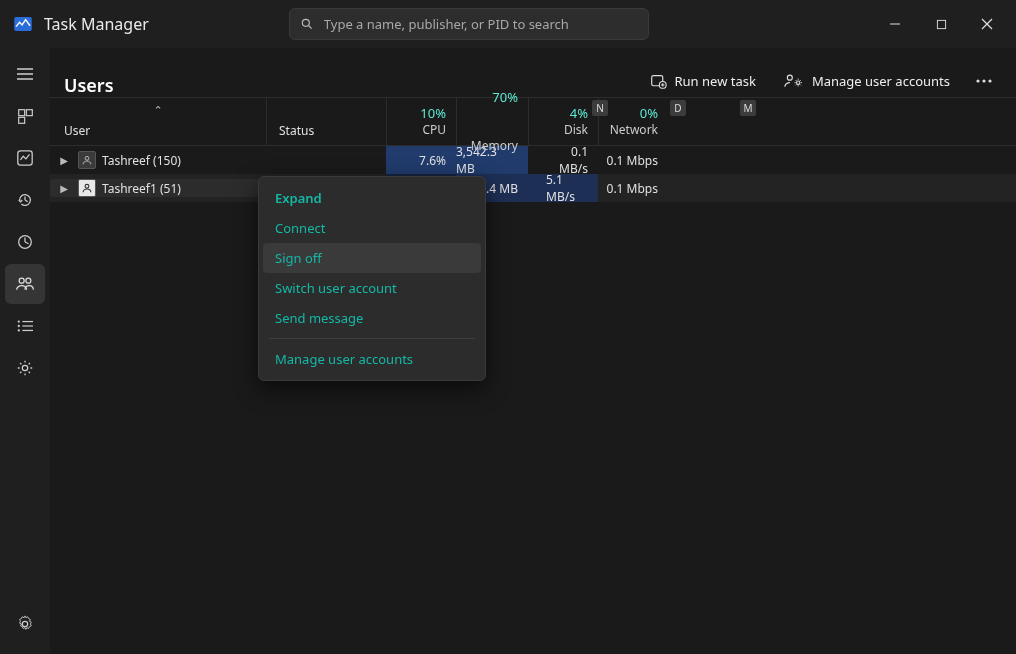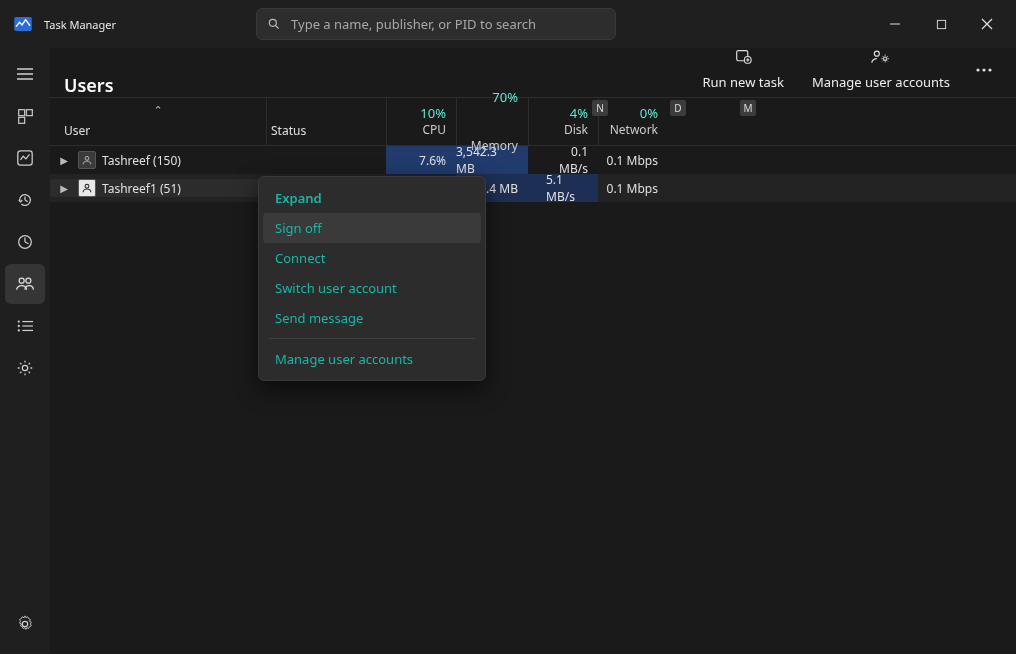--- a/index.html
+++ b/index.html
@@ -1,47 +1,47 @@
 <!DOCTYPE html>
 <html><head>
 <meta charset="utf-8">
 <style>
   * { box-sizing: border-box; margin: 0; padding: 0; font-family: "Segoe UI", system-ui, sans-serif; }
   body { width: 1016px; height: 654px; background: #1a1a1a; color: #e0e0e0; overflow: hidden; font-size: 13px; }
   
   .titlebar { height: 48px; display: flex; align-items: center; padding: 0 6px 0 14px; background: #1f1f1f; }
   .titlebar .app-icon { width: 18px; height: 14px; margin-right: 12px; }
-  .titlebar .title { font-size: 11px; color: #eaeaea; }
+  .titlebar .title { font-size: 16px; color: #eaeaea; }
   .titlebar .spacer { flex: 0 0 140px; }
   .titlebar .search { flex: 0 0 360px; height: 32px; background: #2d2d2d; border:1px solid #3a3a3a; border-radius: 6px; display: flex; align-items: center; padding: 0 10px; }
   .titlebar .search input { flex:1; background: transparent; border: none; outline: none; color: #ddd; font-size: 13px; }
   .titlebar .search input::placeholder { color: #a8a8a8; }
   .titlebar .winbtns { margin-left: auto; display: flex; }
   .titlebar .winbtn { width: 46px; height: 32px; display: flex; align-items: center; justify-content: center; color:#ddd; }
   
   .layout { display: flex; height: calc(100% - 48px); }
   .sidebar { width: 50px; background:#1f1f1f; display:flex; flex-direction:column; align-items:center; padding-top:6px; }
   .sidebar .sbtn { width: 40px; height: 40px; display:flex; align-items:center; justify-content:center; border-radius:6px; margin-bottom:2px; }
   .sidebar .sbtn.active { background:#353535; }
   .sidebar .bottom { margin-top:auto; margin-bottom:10px; }
   
   .main { flex:1; background:#1a1a1a; position:relative; }
   
   .toolbar { height:50px; border-bottom:1px solid #2c2c2c; display:flex; align-items:flex-end; padding:0 14px; }
   .toolbar .heading { font-size:18px; font-weight:600; color:#fff; }
   .toolbar .actions { margin-left:auto; display:flex; align-items:center; gap:4px; }
-  .toolbar .abtn { display:flex; align-items:center; gap:8px; padding:6px 12px; border-radius:4px; font-size:13px; color:#eee;flex-direction:column; }
+  .toolbar .abtn { display:flex; align-items:center; gap:8px; padding:6px 12px; border-radius:4px; font-size:13px; color:#eee; }
   .toolbar .abtn svg, .toolbar .more { color:#eee; }
   .toolbar .more { width:36px; height:32px; display:flex; align-items:center; justify-content:center; }
 
   .columns { height:48px; display:flex; border-bottom:1px solid #2c2c2c; font-size:12px; position:relative; }
   .col { display:flex; flex-direction:column; justify-content:center; }
   .col-user { width:216px; padding-left:14px; justify-content:flex-end; padding-bottom:6px; position:relative; }
   .col-user .sort-caret { position:absolute; top:4px; left:50%; transform:translateX(-50%); font-size:11px; color:#bbb; }
-  .col-status { width:120px; justify-content:flex-end; padding-bottom:6px; padding-left:4px; border-left:1px solid #2c2c2c; }
+  .col-status { width:120px; justify-content:flex-end; padding-bottom:6px; padding-left:12px; border-left:1px solid #2c2c2c; }
   .col-num { text-align:right; padding-right:10px; border-left:1px solid #2c2c2c; }
   .col-num .pct { font-size:13px; color:#5eead4; line-height:1.3; }
   .col-num .lbl { font-size:12px; color:#ccc; }
   .col-cpu { width:70px; }
   .col-mem { width:72px;gap:32px; }
   .col-disk { width:70px; }
   .col-net { width:70px; }
   .col-badge { width:136px; position:relative; }
   .col-badge .badge { position:absolute; top:2px; left:2px; width:16px; height:16px; background:#3c3c3c; color:#ddd; font-size:10px; display:flex; align-items:center; justify-content:center; border-radius:2px; }
   .badge-n { position:absolute; top:2px; left:2px; width:16px; height:16px; background:#3c3c3c; color:#ddd; font-size:10px; display:flex; align-items:center; justify-content:center; border-radius:2px; }
@@ -282,22 +282,22 @@
         <div class="c-cpu hl dimmer">0%</div>
         <div class="c-mem hl dim">630.4 MB</div>
         <div class="c-disk hl dim">5.1 MB/s</div>
         <div class="c-net c-num">0.1 Mbps</div>
         <div class="c-rest"></div>
       </div>
     </div>
 
     <div class="ctxmenu">
       <div class="mi bold">Expand</div>
+      <div class="mi">Connect</div>
       <div class="mi hover">Sign off</div>
-      <div class="mi">Connect</div>
       <div class="mi">Switch user account</div>
       <div class="mi">Send message</div>
       <div class="sep"></div>
       <div class="mi">Manage user accounts</div>
     </div>
 
   </div>
 </div>
 
 </body></html>

